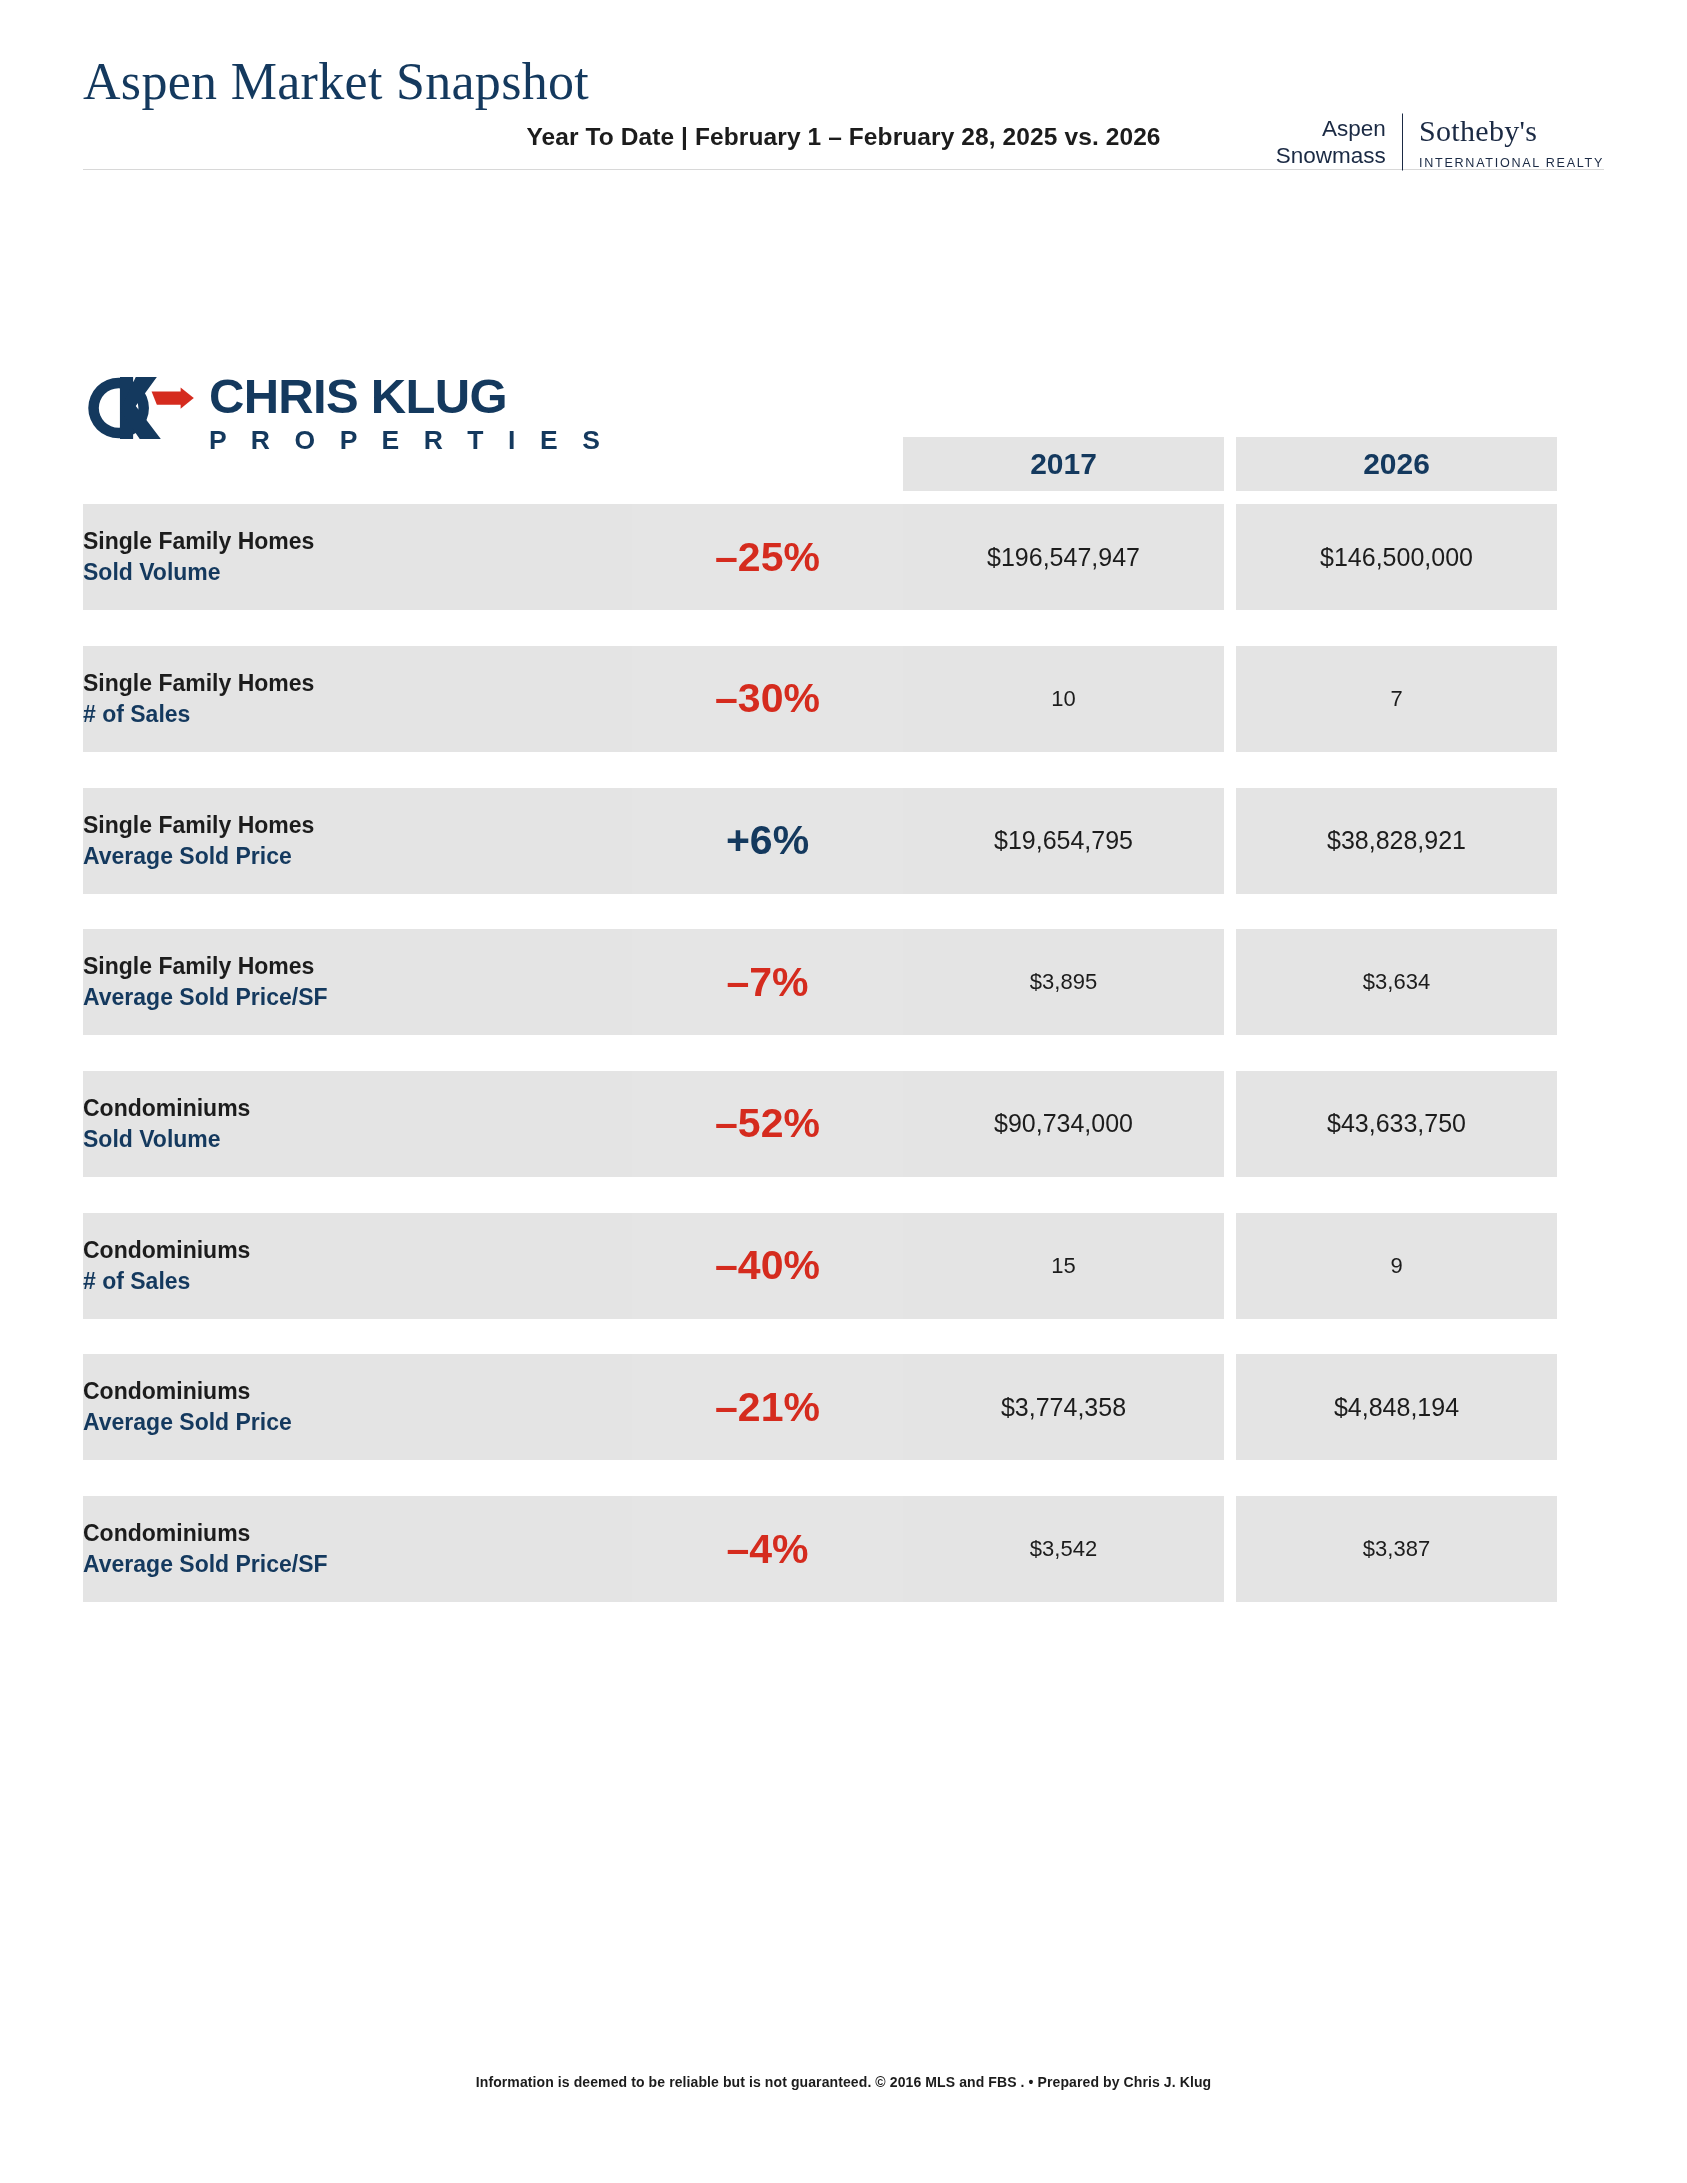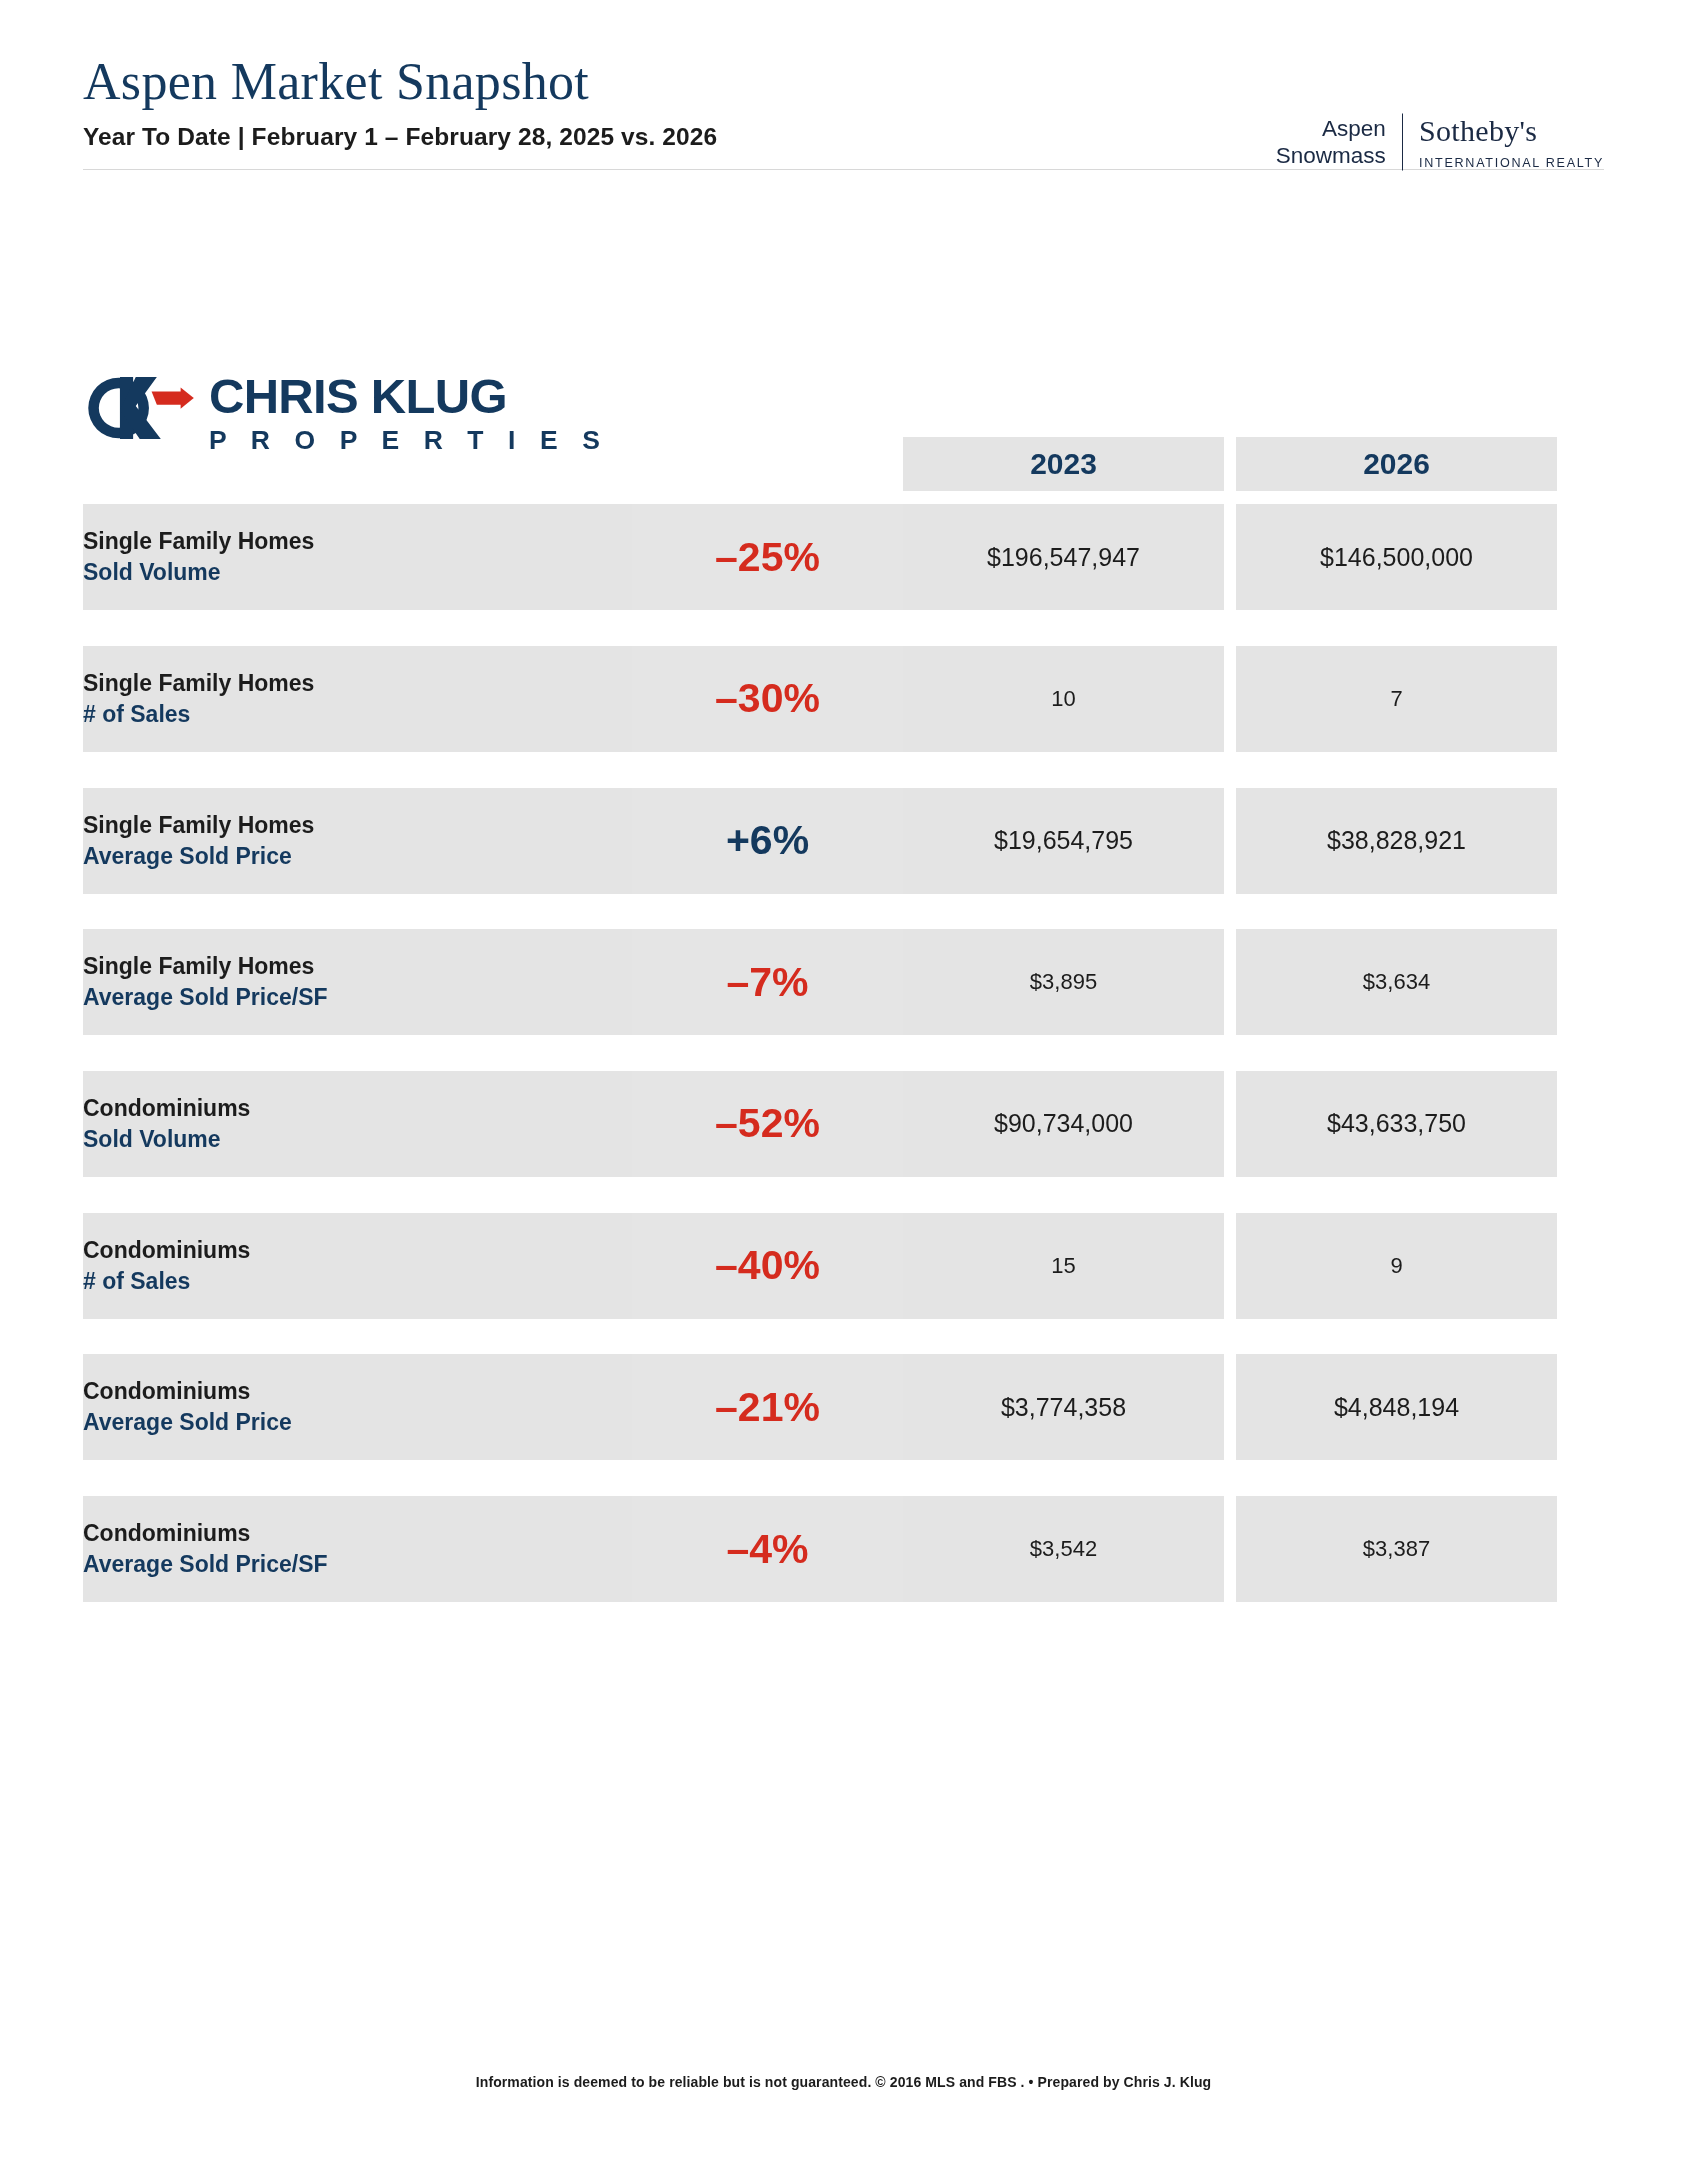--- a/index.html
+++ b/index.html
@@ -38,20 +38,21 @@
     letter-spacing: 0.3px;
     line-height: 1.0;
     margin: 0;
   }
   .subtitle {
     font-size: 24.5px;
     font-weight: bold;
     color: #1c1c1c;
     margin-top: 14.6px;
     letter-spacing: 0.1px;
+    text-align: center;
   }
 
   
   .sir-lockup {
     position: absolute;
     right: 0;
     top: 142px;
     display: flex;
     align-items: center;
     transform: translateY(-50%);
@@ -256,21 +257,21 @@
     <div class="logo-text">
       <div class="logo-name">CHRIS KLUG</div>
       <div class="logo-props">P R O P E R T I E S</div>
     </div>
   </div>
 
   <div class="table">
 
     <div class="year-head">
       <div class="yh-spacer"></div>
-      <div class="yh-cell">2023</div>
+      <div class="yh-cell">2017</div>
       <div class="yh-gap"></div>
       <div class="yh-cell">2026</div>
     </div>
 
     <div class="row">
       <div class="cell-label">
         <div class="lbl-1">Single Family Homes</div>
         <div class="lbl-2">Sold Volume</div>
       </div>
       <div class="cell-pct pct-down">–25%</div>

